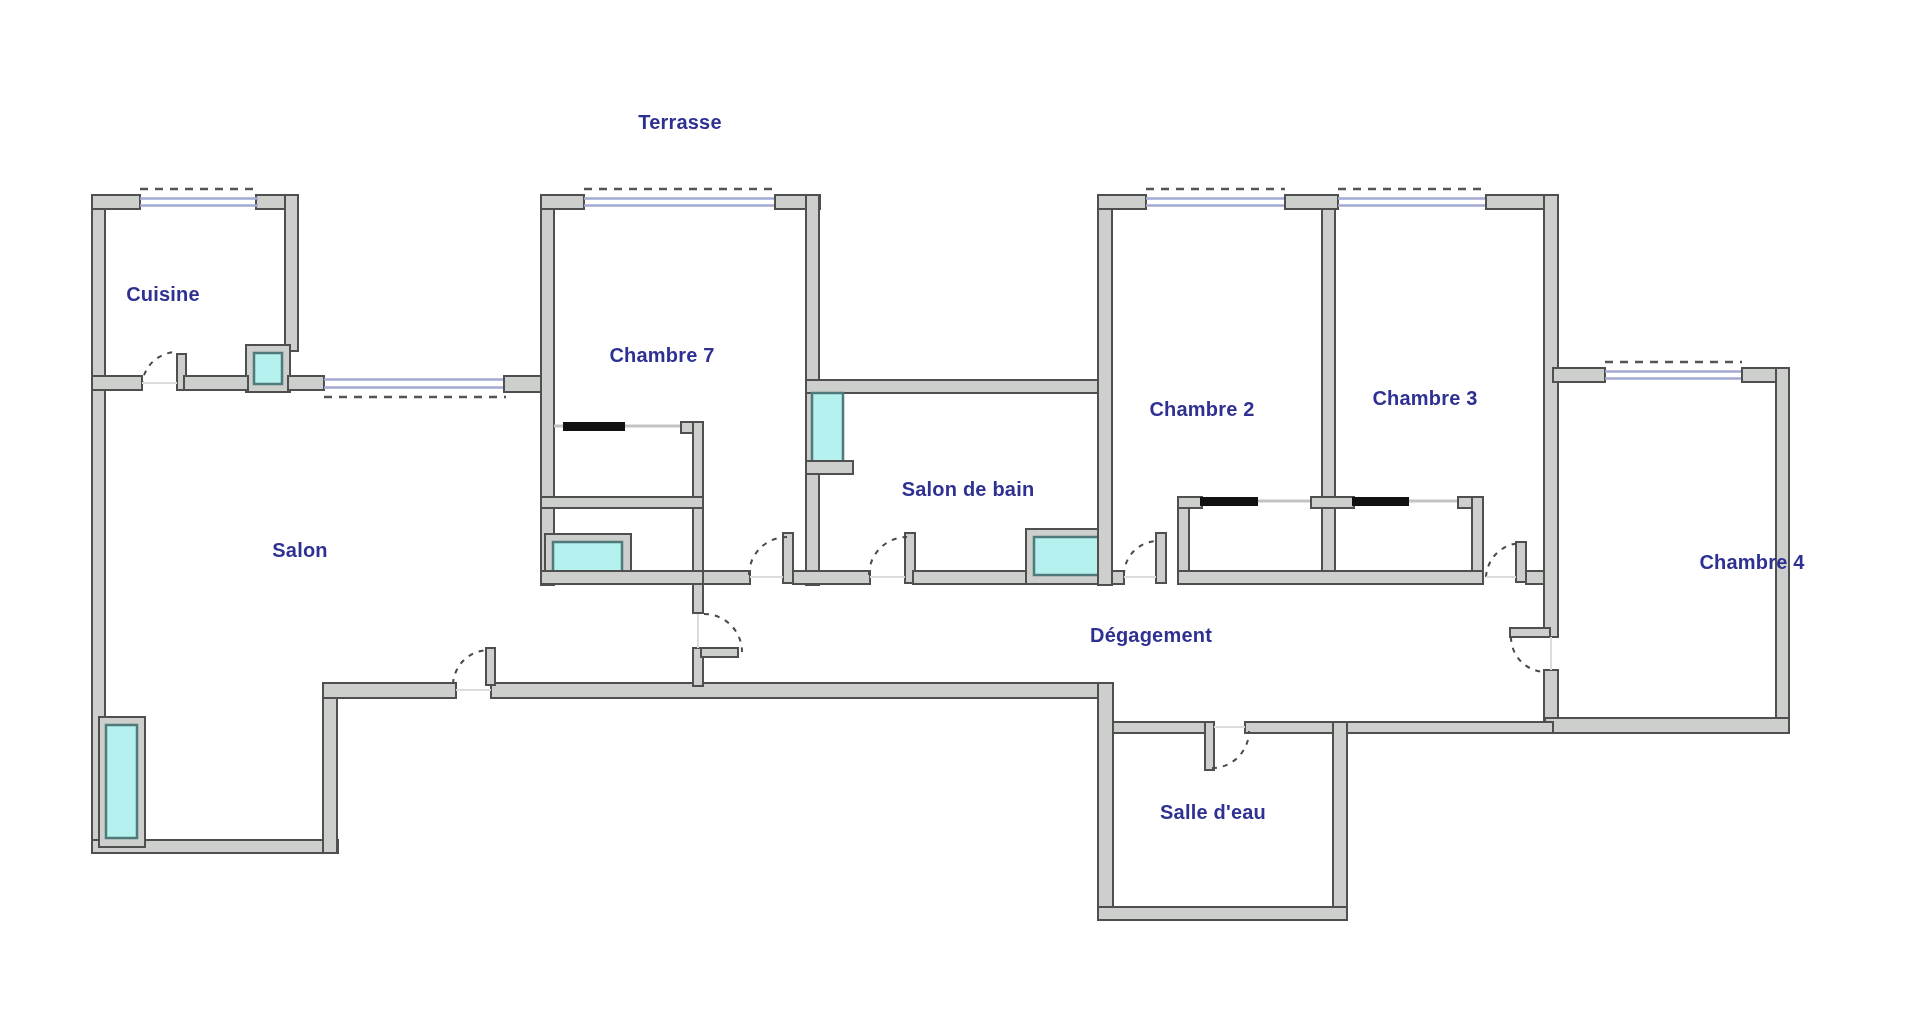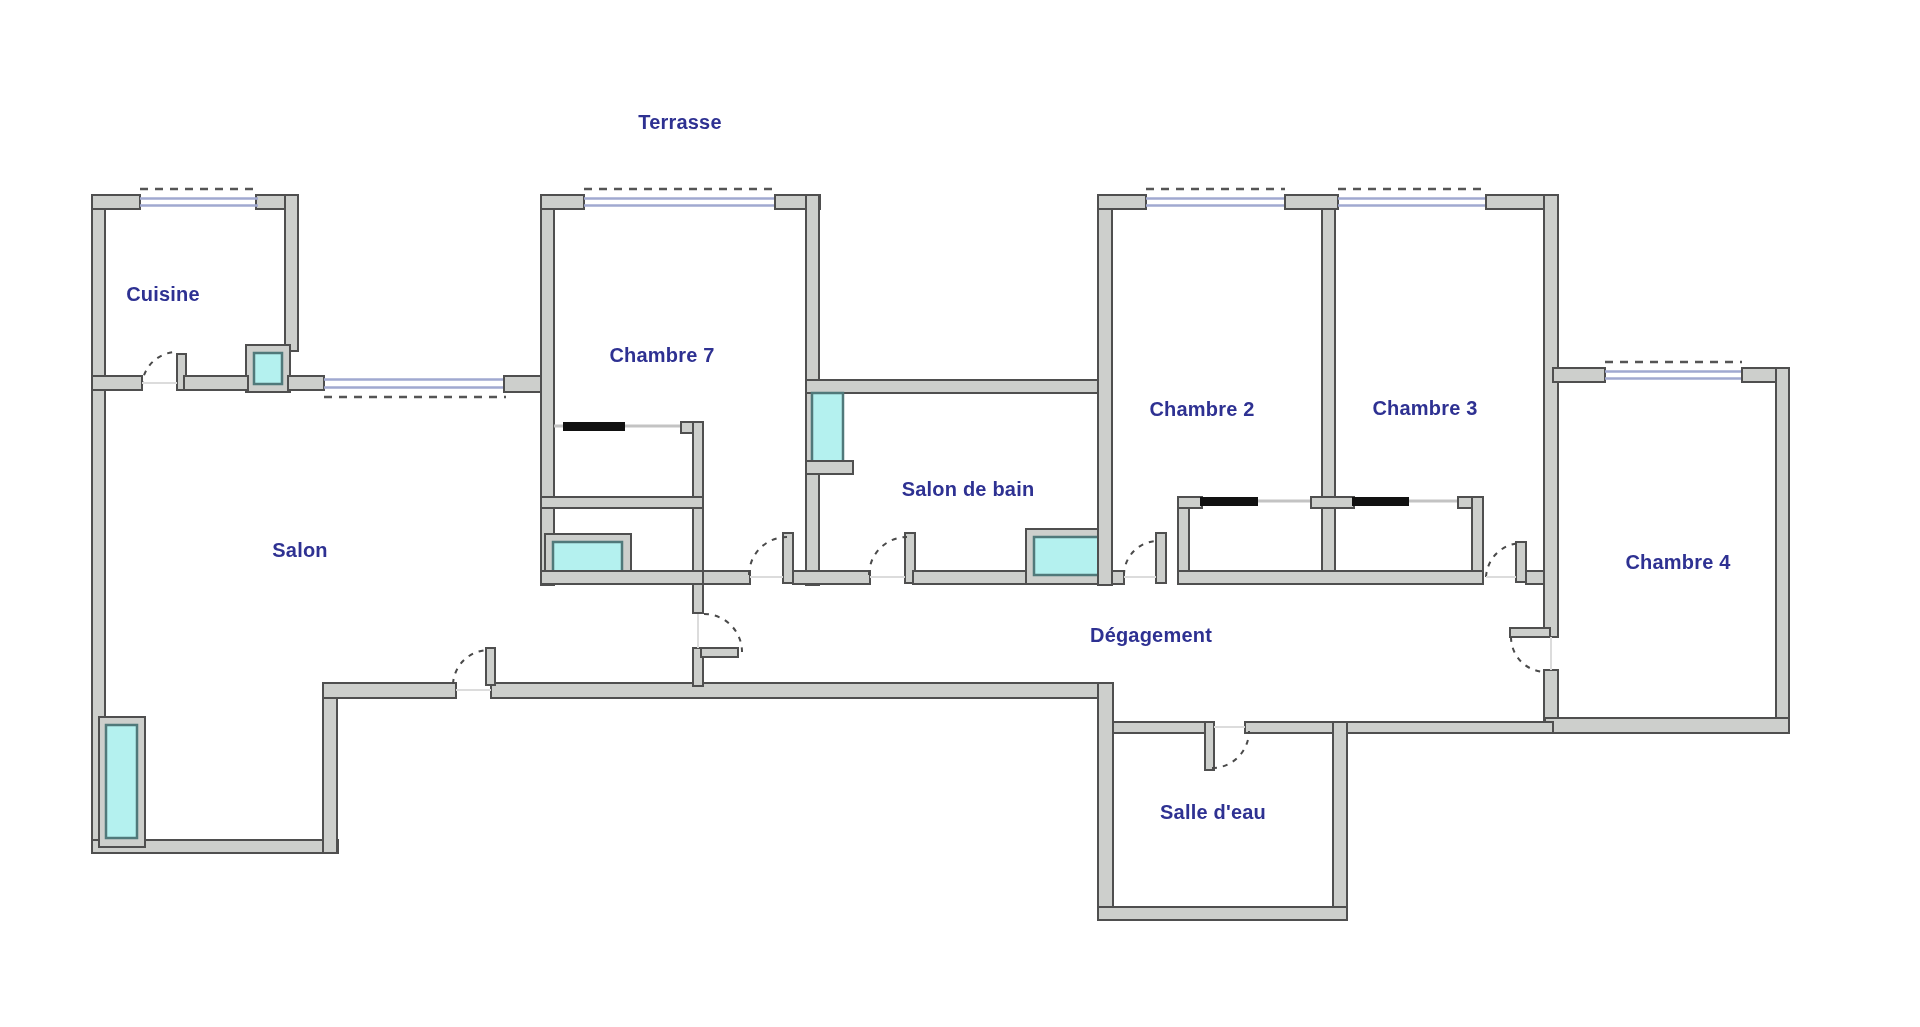--- a/index.html
+++ b/index.html
@@ -171,17 +171,17 @@
       <rect class="wall" x="1098" y="907" width="249" height="13"></rect>
     </g>
   </svg>
 
   <div class="room-label" style="left:680px;top:122px">Terrasse</div>
   <div class="room-label" style="left:163px;top:294px">Cuisine</div>
   <div class="room-label" style="left:300px;top:550px">Salon</div>
   <div class="room-label" style="left:662px;top:355px">Chambre 7</div>
   <div class="room-label" style="left:968px;top:489px">Salon de bain</div>
   <div class="room-label" style="left:1202px;top:409px">Chambre 2</div>
-  <div class="room-label" style="left:1425px;top:408px">Chambre 3</div>
-  <div class="room-label" style="left:1678px;top:562px">Chambre 4</div>
+  <div class="room-label" style="left:1425px;top:398px">Chambre 3</div>
+  <div class="room-label" style="left:1752px;top:562px">Chambre 4</div>
   <div class="room-label" style="left:1151px;top:635px">Dégagement</div>
   <div class="room-label" style="left:1213px;top:812px">Salle d'eau</div>
 </div>
 
 </body></html>

